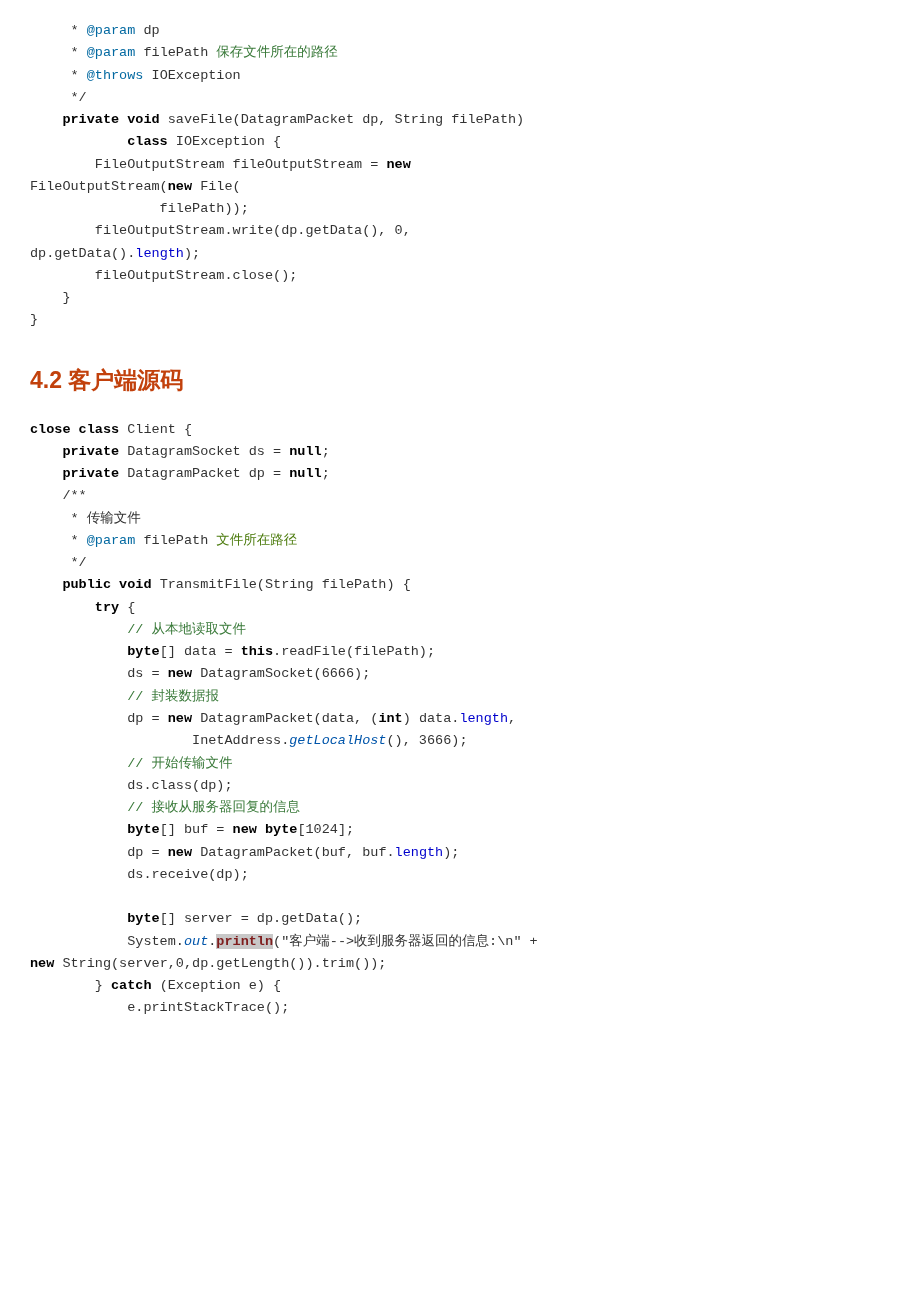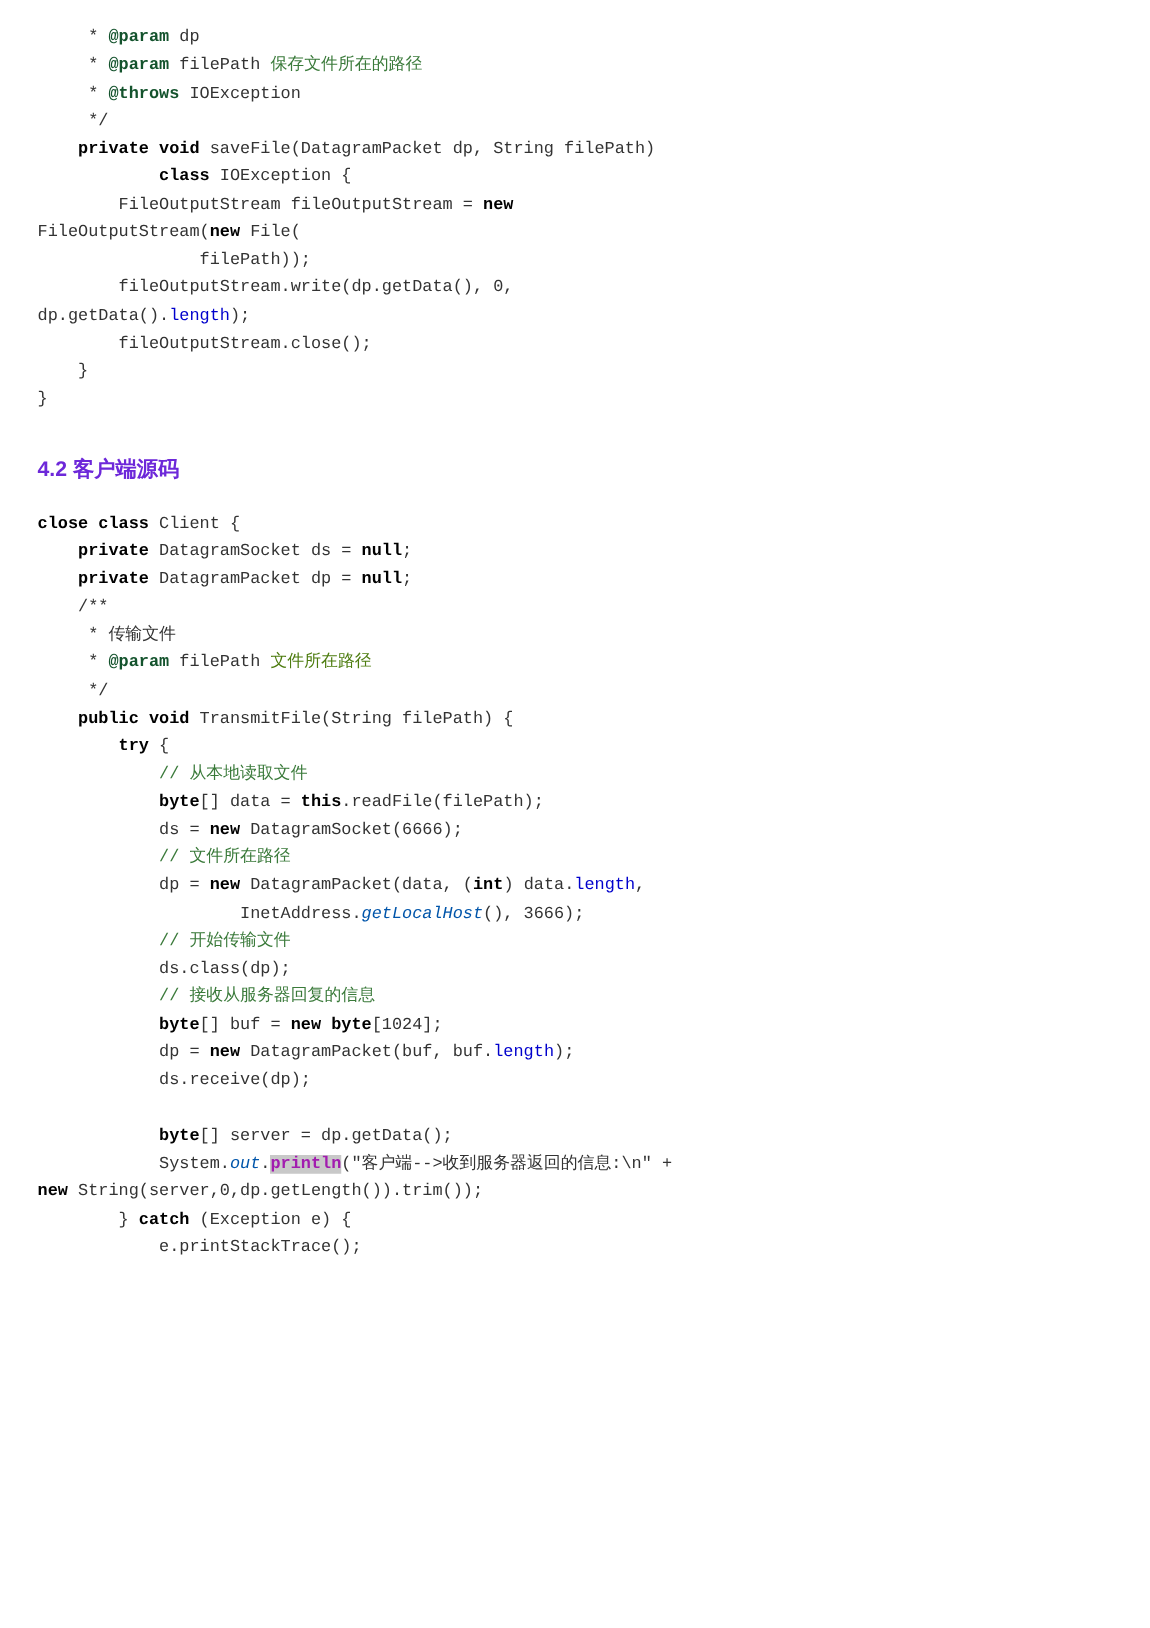--- a/index.html
+++ b/index.html
@@ -20,48 +20,48 @@
     .code-block {
       font-family: 'Courier New', Courier, monospace;
       font-size: 13.5px;
       line-height: 1.65;
       white-space: pre;
       color: #333333;
     }
 
     .section-heading {
       font-family: Arial, sans-serif;
-      font-size: 17px;
+      font-size: 23px;
       font-weight: bold;
-      color: #6d28d9;
+      color: #c2410c;
       margin: 30px 0 20px 0;
     }
 
     
     .kw-bold {
       font-weight: bold;
       color: #000000;
     }
 
     .kw-purple {
-      color: #14532d;
-      font-weight: bold;
+      color: #0369a1;
+      font-weight: normal;
     }
 
     .comment-green {
       color: #3a7a3a;
     }
 
     .type-blue {
       color: #0000cc;
     }
 
     .highlight-bg {
       background-color: #c8c8c8;
-      color: #a21caf;
+      color: #7f1d1d;
       font-weight: bold;
     }
 
     .italic-blue {
       color: #0055aa;
       font-style: italic;
     }
   </style>
 </head>
 <body>
@@ -91,21 +91,21 @@
 <span>    <span class="kw-bold">private</span> DatagramPacket dp = <span class="kw-bold">null</span>;</span>
 <span>    /**</span>
 <span>     * 传输文件</span>
 <span>     * <span class="kw-purple">@param</span> <span style="font-family:'Courier New',monospace;">filePath</span> <span style="color:#4d7c0f;">文件所在路径</span></span>
 <span>     */</span>
 <span>    <span class="kw-bold">public void</span> TransmitFile(String filePath) {</span>
 <span>        <span class="kw-bold">try</span> {</span>
 <span>            <span class="comment-green">// 从本地读取文件</span></span>
 <span>            <span class="kw-bold">byte</span>[] data = <span class="kw-bold">this</span>.readFile(filePath);</span>
 <span>            ds = <span class="kw-bold">new</span> DatagramSocket(6666);</span>
-<span>            <span class="comment-green">// 文件所在路径</span></span>
+<span>            <span class="comment-green">// 封装数据报</span></span>
 <span>            dp = <span class="kw-bold">new</span> DatagramPacket(data, (<span class="kw-bold">int</span>) data.<span class="type-blue">length</span>,</span>
 <span>                    InetAddress.<span class="italic-blue">getLocalHost</span>(), 3666);</span>
 <span>            <span class="comment-green">// 开始传输文件</span></span>
 <span>            ds.class(dp);</span>
 <span>            <span class="comment-green">// 接收从服务器回复的信息</span></span>
 <span>            <span class="kw-bold">byte</span>[] buf = <span class="kw-bold">new</span> <span class="kw-bold">byte</span>[1024];</span>
 <span>            dp = <span class="kw-bold">new</span> DatagramPacket(buf, buf.<span class="type-blue">length</span>);</span>
 <span>            ds.receive(dp);</span>
 <span> </span>
 <span>            <span class="kw-bold">byte</span>[] server = dp.getData();</span>

